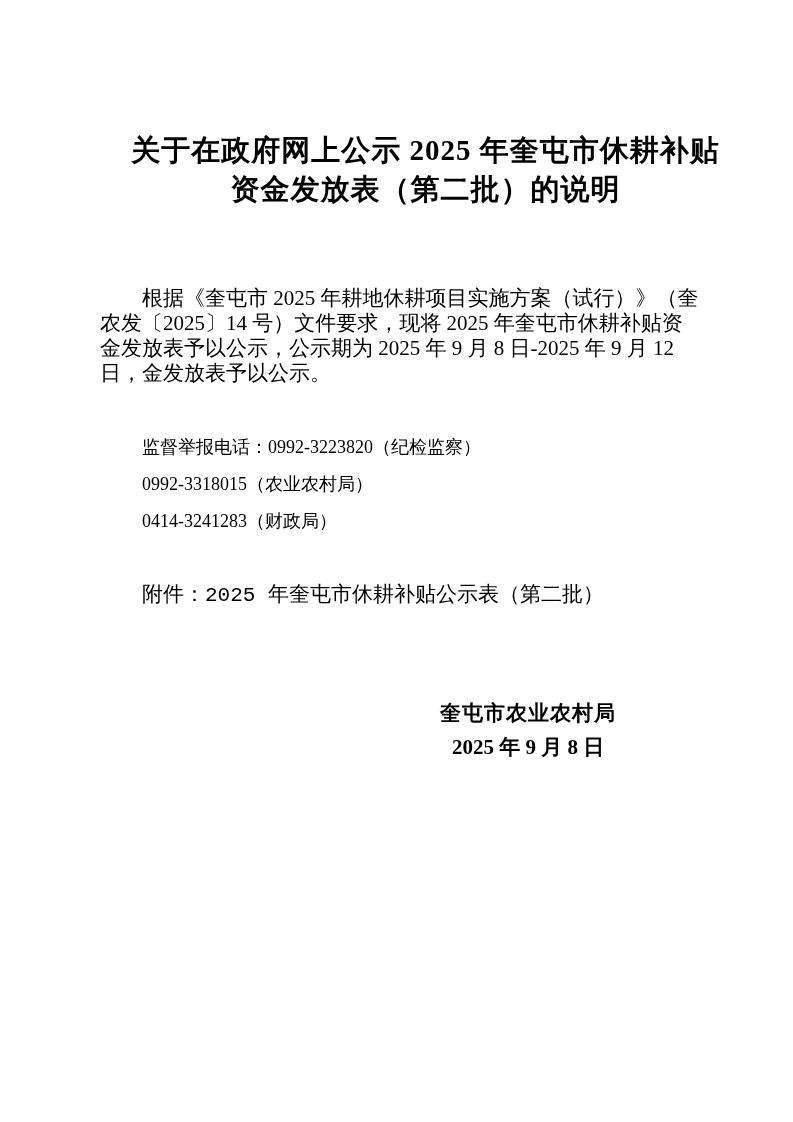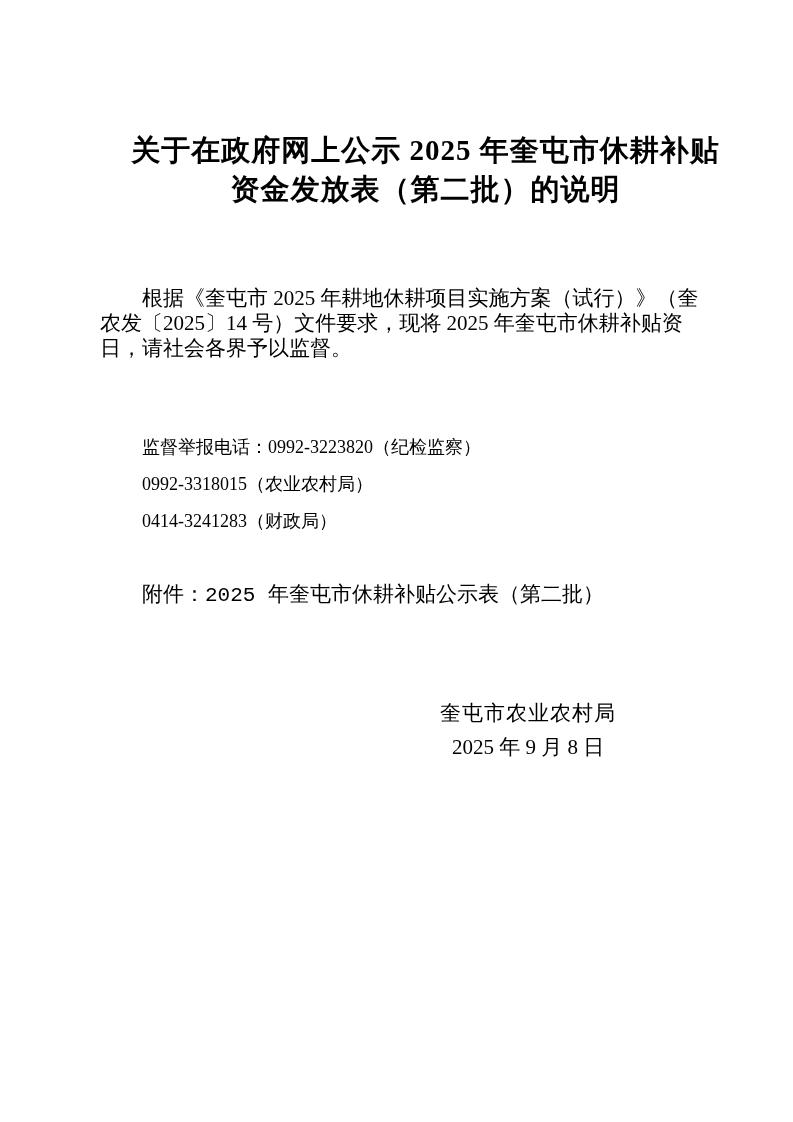--- a/index.html
+++ b/index.html
@@ -68,20 +68,21 @@
     font-family: Liberation Mono, monospace;
   }
   .signature {
     position: absolute;
     top: 696px;
     left: 418px;
     width: 220px;
     text-align: center;
     font-size: 21px;
     line-height: 34px;
+    font-weight: bold;
   }
   .signature-org {
     letter-spacing: 1px;
     white-space: nowrap;
   }
   .signature-date {
     white-space: nowrap;
   }
 </style>
 </head>
@@ -90,21 +91,22 @@
 <div class="page">
 
   <div class="title">
     <div class="title-line">关于在政府网上公示 2025 年奎屯市休耕补贴</div>
     <div class="title-line">资金发放表（第二批）的说明</div>
   </div>
 
   <div class="paragraph">
     <div class="para-line indent">根据《奎屯市 2025 年耕地休耕项目实施方案（试行）》（奎</div>
     <div class="para-line">农发〔2025〕14 号）文件要求，现将 2025 年奎屯市休耕补贴资</div>
-    <div class="para-line">日，请社会各界予以监督。</div>
+    <div class="para-line">金发放表予以公示，公示期为 2025 年 9 月 8 日-2025 年 9 月 12</div>
+    <div class="para-line">日，金发放表予以公示。</div>
   </div>
 
   <div class="contacts">
     <div class="contact-line">监督举报电话：0992-3223820（纪检监察）</div>
     <div class="contact-line">0992-3318015（农业农村局）</div>
     <div class="contact-line">0414-3241283（财政局）</div>
   </div>
 
   <div class="attachment">附件：2025 年奎屯市休耕补贴公示表（第二批）</div>
 

